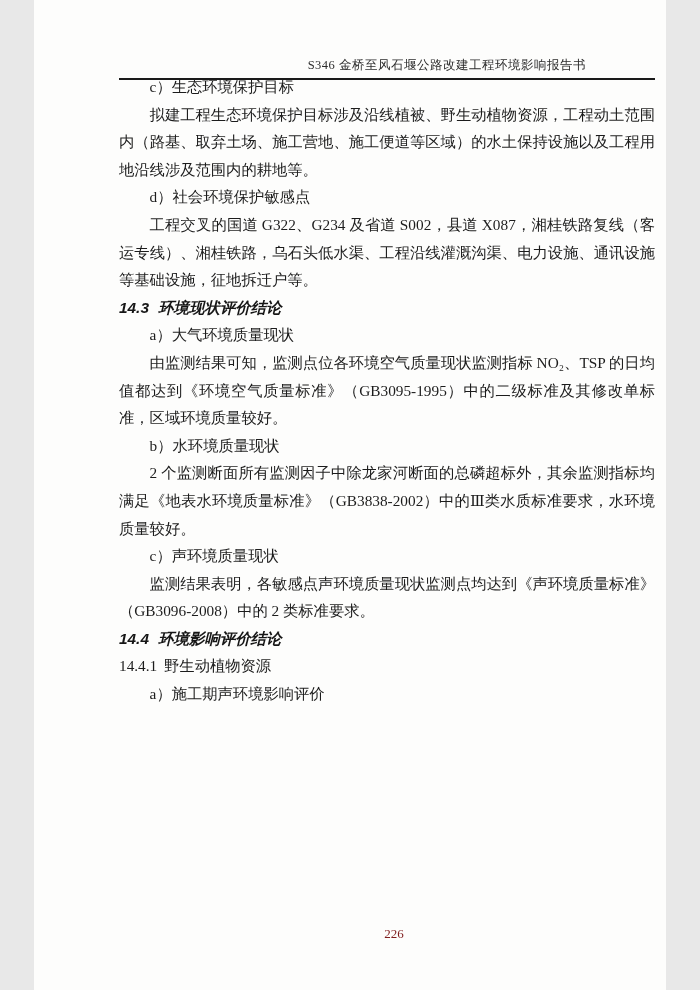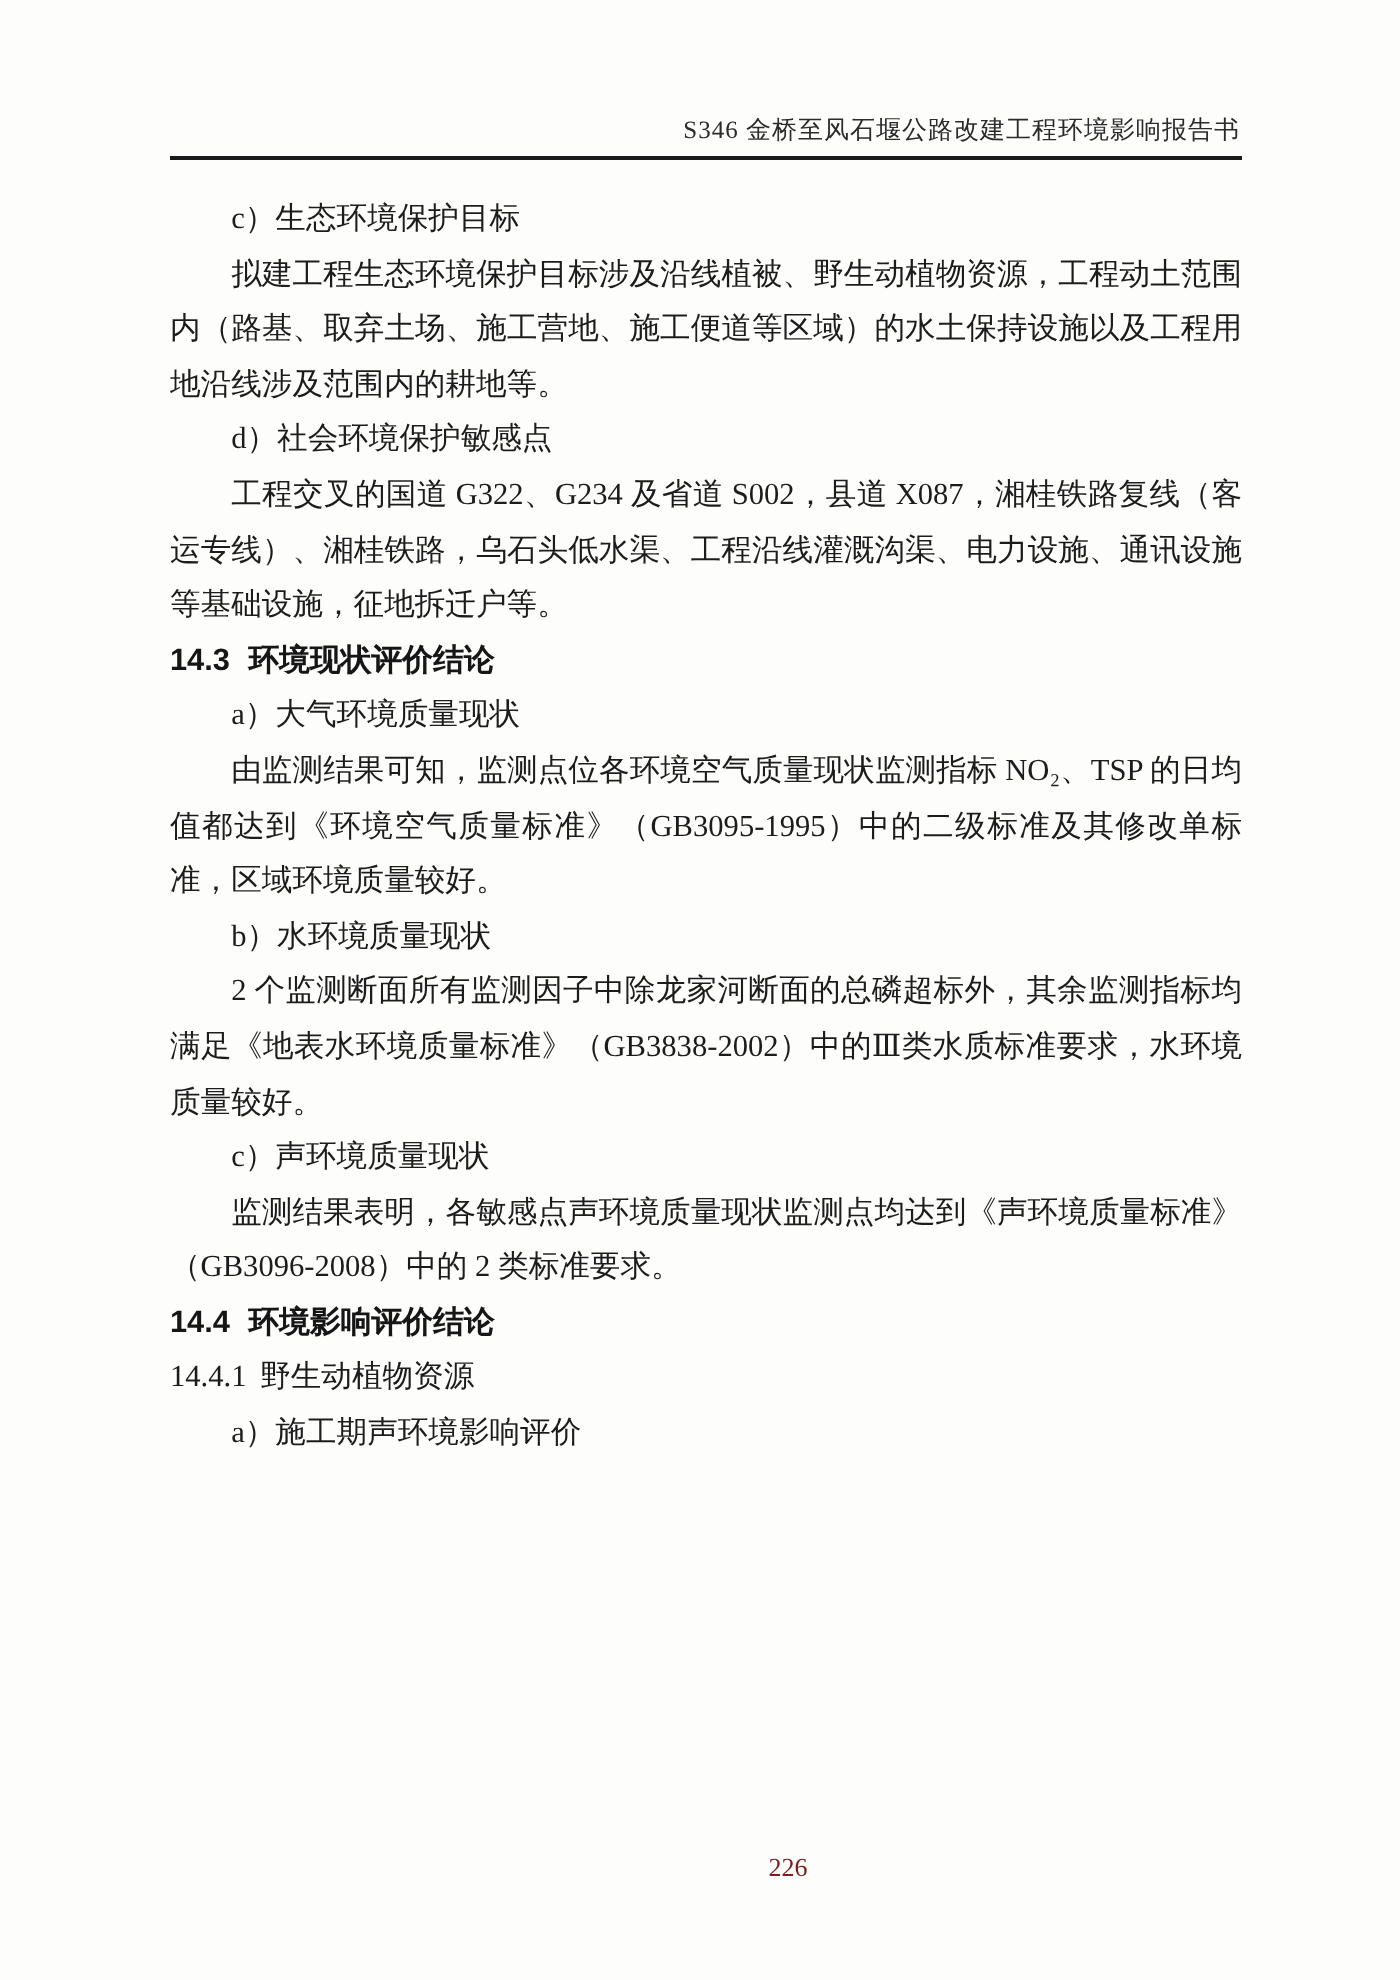--- a/index.html
+++ b/index.html
@@ -2,21 +2,21 @@
 <html><head>
 <meta charset="utf-8">
 <style>
   html, body {
     margin: 0;
     padding: 0;
     background: #e8e8e8;
   }
   .page {
     position: relative;
-    width: 700px;
+    width: 632px;
     height: 990px;
     margin: 0 auto;
     background: #fdfdfc;
     color: #1c1c1c;
     font-family: "Liberation Serif", "DejaVu Serif", serif;
     overflow: hidden;
   }
   .header-text {
     position: absolute;
     top: 57px;
@@ -29,21 +29,21 @@
   .header-rule {
     position: absolute;
     top: 78px;
     left: 85px;
     width: 536px;
     height: 2px;
     background: #1a1a1a;
   }
   .content {
     position: absolute;
-    top: 96px;
+    top: 73px;
     left: 85px;
     width: 536px;
     font-size: 15.3px;
     line-height: 27.6px;
   }
   .content p, .content h2, .content h3, .content div {
     margin: 0;
     padding: 0;
   }
   .para {
@@ -53,20 +53,21 @@
   .sub {
     text-indent: 2em;
   }
   .h2 {
     font-family: "Liberation Sans", "DejaVu Sans", sans-serif;
     font-weight: bold;
     font-size: 15.4px;
     line-height: 27.6px;
     word-spacing: 5px;
     color: #161616;
+    font-style: italic;
   }
   .h3 {
     font-weight: normal;
     font-size: 15.3px;
     line-height: 27.6px;
     word-spacing: 3px;
   }
   .page-number {
     position: absolute;
     bottom: 48px;

